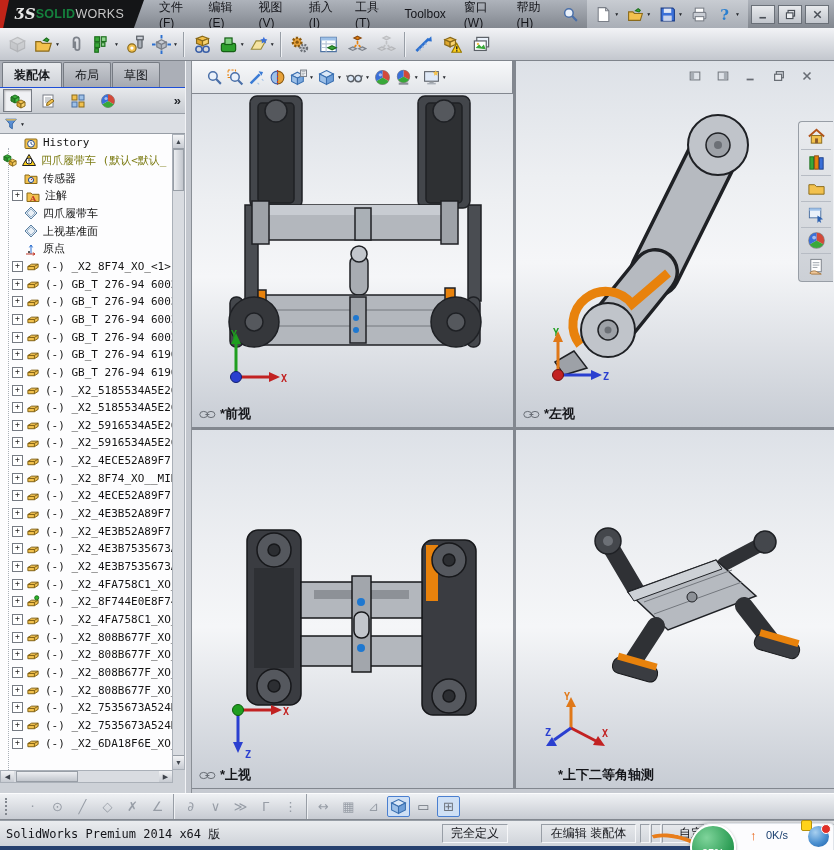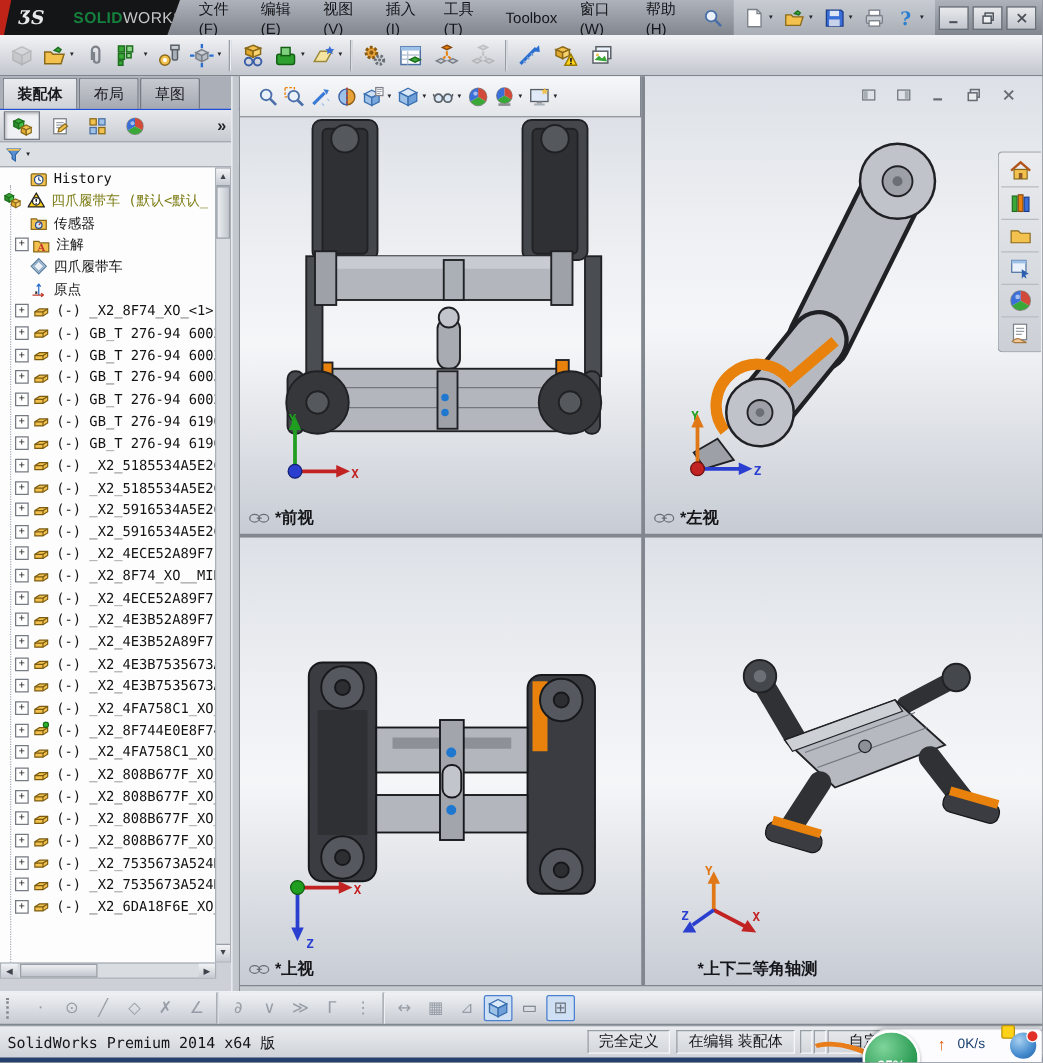--- a/index.html
+++ b/index.html
@@ -6,21 +6,21 @@
   .win{position:relative;width:834px;height:850px;overflow:hidden;background:#c9cdd3;
        font-family:"Liberation Sans","DejaVu Sans",sans-serif;font-size:12px;-webkit-user-select:none}
   svg{display:block}
   .g{font-family:"DejaVu Sans",sans-serif}
 
   
   .titlebar{position:absolute;left:0;top:0;right:0;height:28px;background:linear-gradient(#aeb3bb,#82878f);display:flex;align-items:center}
   .logo{position:relative;width:144px;height:28px;background:#141517;clip-path:polygon(0 0,100% 0,93% 100%,0 100%);
         display:flex;align-items:center;padding-left:15px;box-sizing:border-box;flex:0 0 auto}
   .logo .red{position:absolute;left:0;top:0;width:9px;height:28px;background:#c02418;clip-path:polygon(0 0,100% 0,35% 100%,0 100%)}
-  .logo .mark{font-style:italic;font-weight:bold;font-size:15px;color:#e8e8e8;margin-right:23px;font-family:"DejaVu Serif",serif}
+  .logo .mark{font-style:italic;font-weight:bold;font-size:15px;color:#e8e8e8;margin-right:0;font-family:"DejaVu Serif",serif}
   .logo .b{font-weight:bold;color:#15803d;font-size:12.5px;letter-spacing:.3px}
   .logo .l{color:#c7c7c7;font-size:12.5px;letter-spacing:.3px}
   .menus{display:flex;align-items:center;margin-left:6px}
   .menu{padding:4px 9px;color:#14151a}
   .qa{display:flex;align-items:center;margin-left:4px;background:linear-gradient(#c8ccd2,#a9aeb6);height:28px;padding:0 4px}
   .qbtn{display:flex;align-items:center;padding:2px 3px;margin:0 1px}
   .qbtn svg{width:17px;height:17px}
   .car{font-size:5px;color:#23262b;margin-left:2px}
   .winbtns{display:flex;margin-left:auto;margin-right:5px}
   .wbtn{width:22px;height:17px;border:1px solid #6a7078;background:linear-gradient(#e8eaed,#c2c6cd);margin-left:3px;display:flex;align-items:center;justify-content:center}
@@ -457,20 +457,30 @@
           </div>
           <div class="row item">
             <span class="spc"></span>
             <span class="ticon">
               <svg viewBox="0 0 14 14">
                 <polygon points="7,1 13,7 7,13 1,7" fill="rgba(160,190,215,.2)" stroke="#5a7fa0"></polygon>
                 <polygon points="7,2.8 11.2,7 7,11.2 2.8,7" fill="none" stroke="#8aa8c5"></polygon>
               </svg>
             </span>
             <span class="lbl">四爪履带车</span>
+          </div>
+          <div class="row item">
+            <span class="spc"></span>
+            <span class="ticon">
+              <svg viewBox="0 0 14 14">
+                <polygon points="7,1 13,7 7,13 1,7" fill="rgba(160,190,215,.2)" stroke="#5a7fa0"></polygon>
+                <polygon points="7,2.8 11.2,7 7,11.2 2.8,7" fill="none" stroke="#8aa8c5"></polygon>
+              </svg>
+            </span>
+            <span class="lbl">上视基准面</span>
           </div>
           <div class="row item">
             <span class="spc"></span>
             <span class="ticon">
               <svg viewBox="0 0 14 14">
                 <path d="M7 12V3M7 3l-1.6 2.4M7 3l1.6 2.4" stroke="#2a6fd0" fill="none"></path>
                 <path d="M2 12h9M11 12l-2.2-1.4M11 12l-2.2 1.4" stroke="#c23a2a" fill="none"></path>
                 <path d="M4.2 9.3l1.6 1.6M4.2 10.9l1.6-1.6" stroke="#222"></path>
               </svg>
             </span>
@@ -1193,21 +1203,21 @@
           <span class="g">▭</span>
         </span>
         <span class="skbtn act">
           <span class="g">⊞</span>
         </span>
       </span>
   </div>
 
   <div class="statusbar">
     <div class="sb-product">SolidWorks Premium 2014 x64 版</div>
-    <div class="seg" style="left:470px;width:66px">完全定义</div>
+    <div class="seg" style="left:442px;width:66px">完全定义</div>
     <div class="seg" style="left:541px;width:95px">在编辑 装配体</div>
     <div class="seg" style="left:640px;width:7px"></div>
     <div class="seg" style="left:651px;width:7px"></div>
     <div class="seg" style="left:662px;right:0;justify-content:flex-start;padding-left:16px">自定义</div>
   </div>
 
   <div class="netwidget">
     <div class="nw-wing"></div>
     <div class="nw-bg"></div>
     <div class="nw-ball">

